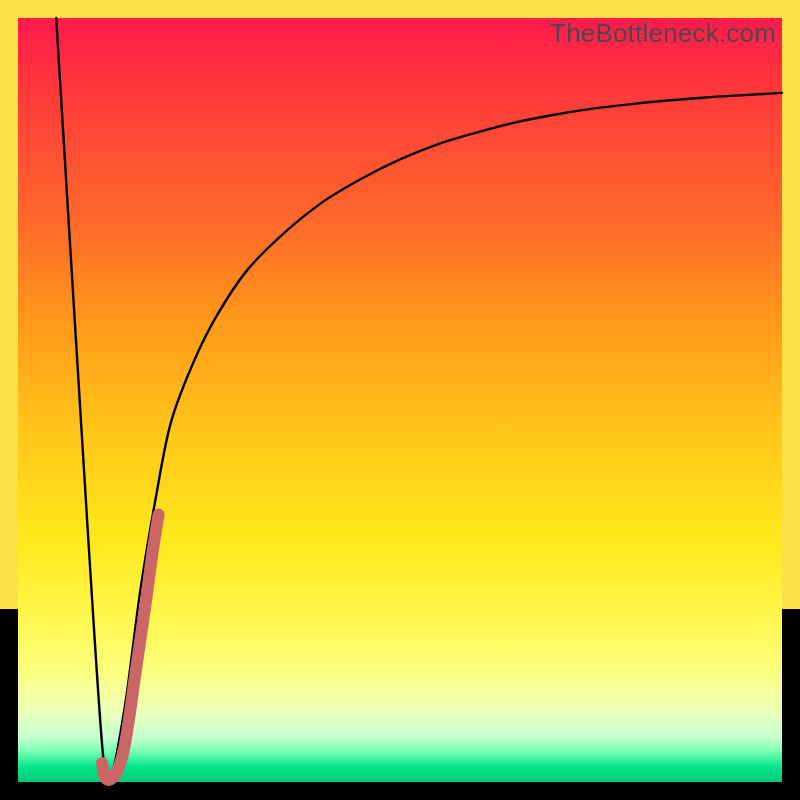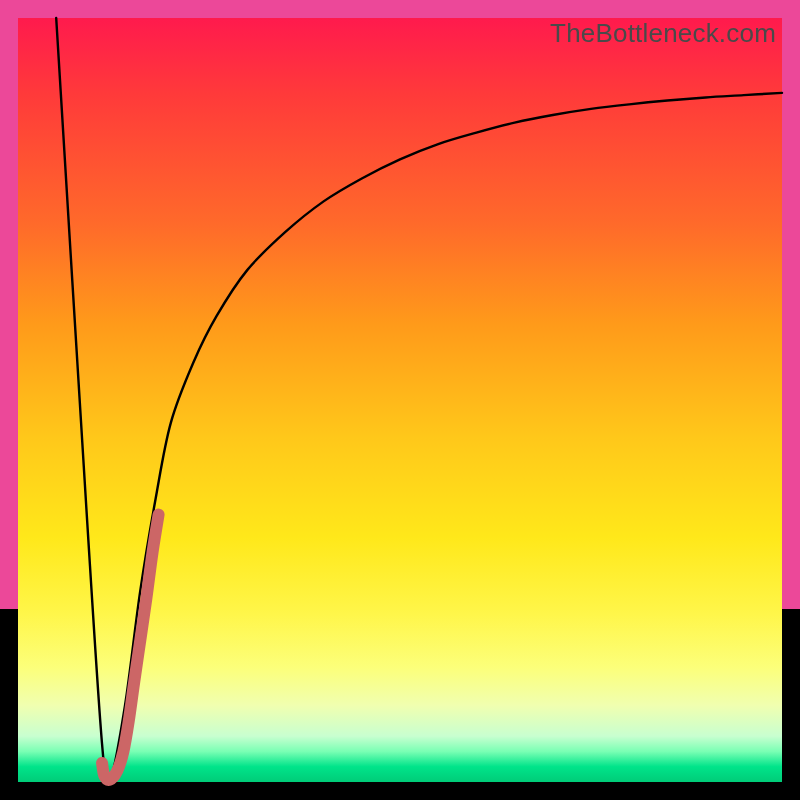--- a/index.html
+++ b/index.html
@@ -8,21 +8,21 @@
     width: 800px;
     height: 800px;
     background: #000;
     overflow: hidden;
     font-family: Arial, Helvetica, sans-serif;
   }
   .frame {
     position: relative;
     width: 800px;
     height: 609px;
-    background: #ec4899;
+    background: #fde047;
   }
   .plot {
     position: absolute;
     left: 18px;
     top: 18px;
     width: 764px;
     height: 764px;
     background: linear-gradient(to bottom,
       #ff1a4d 0%,
       #ff3a3a 10%,

